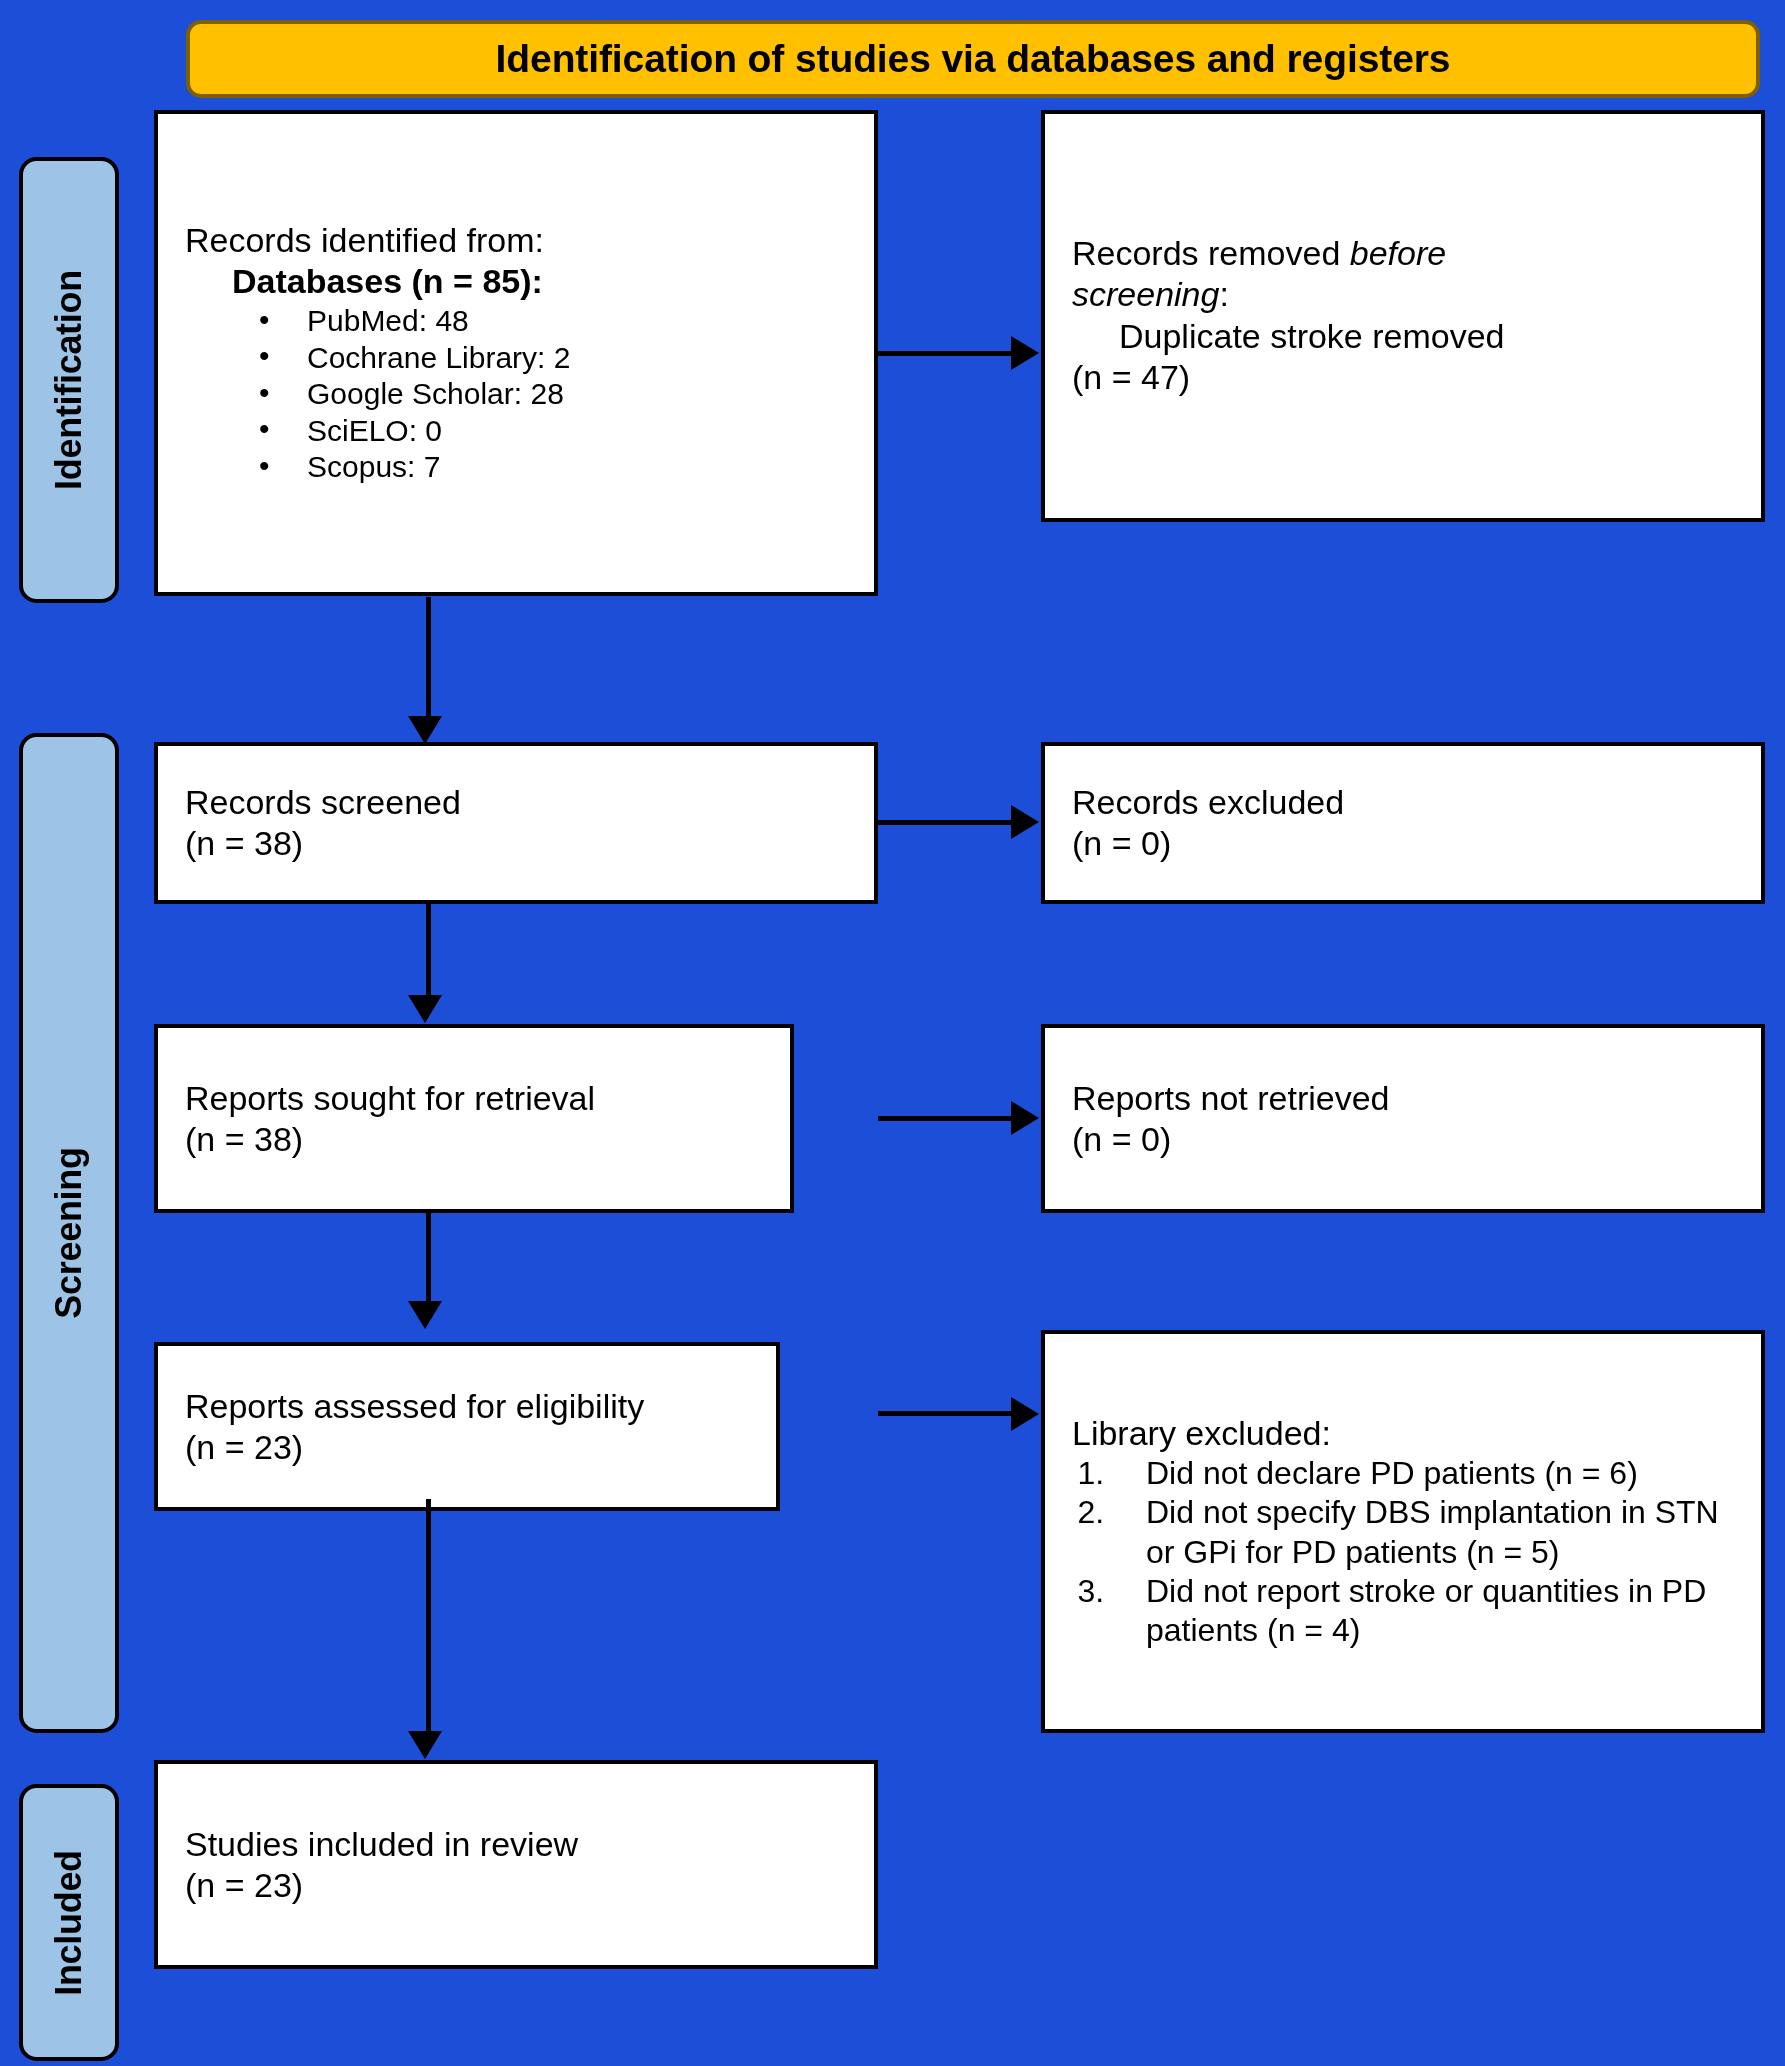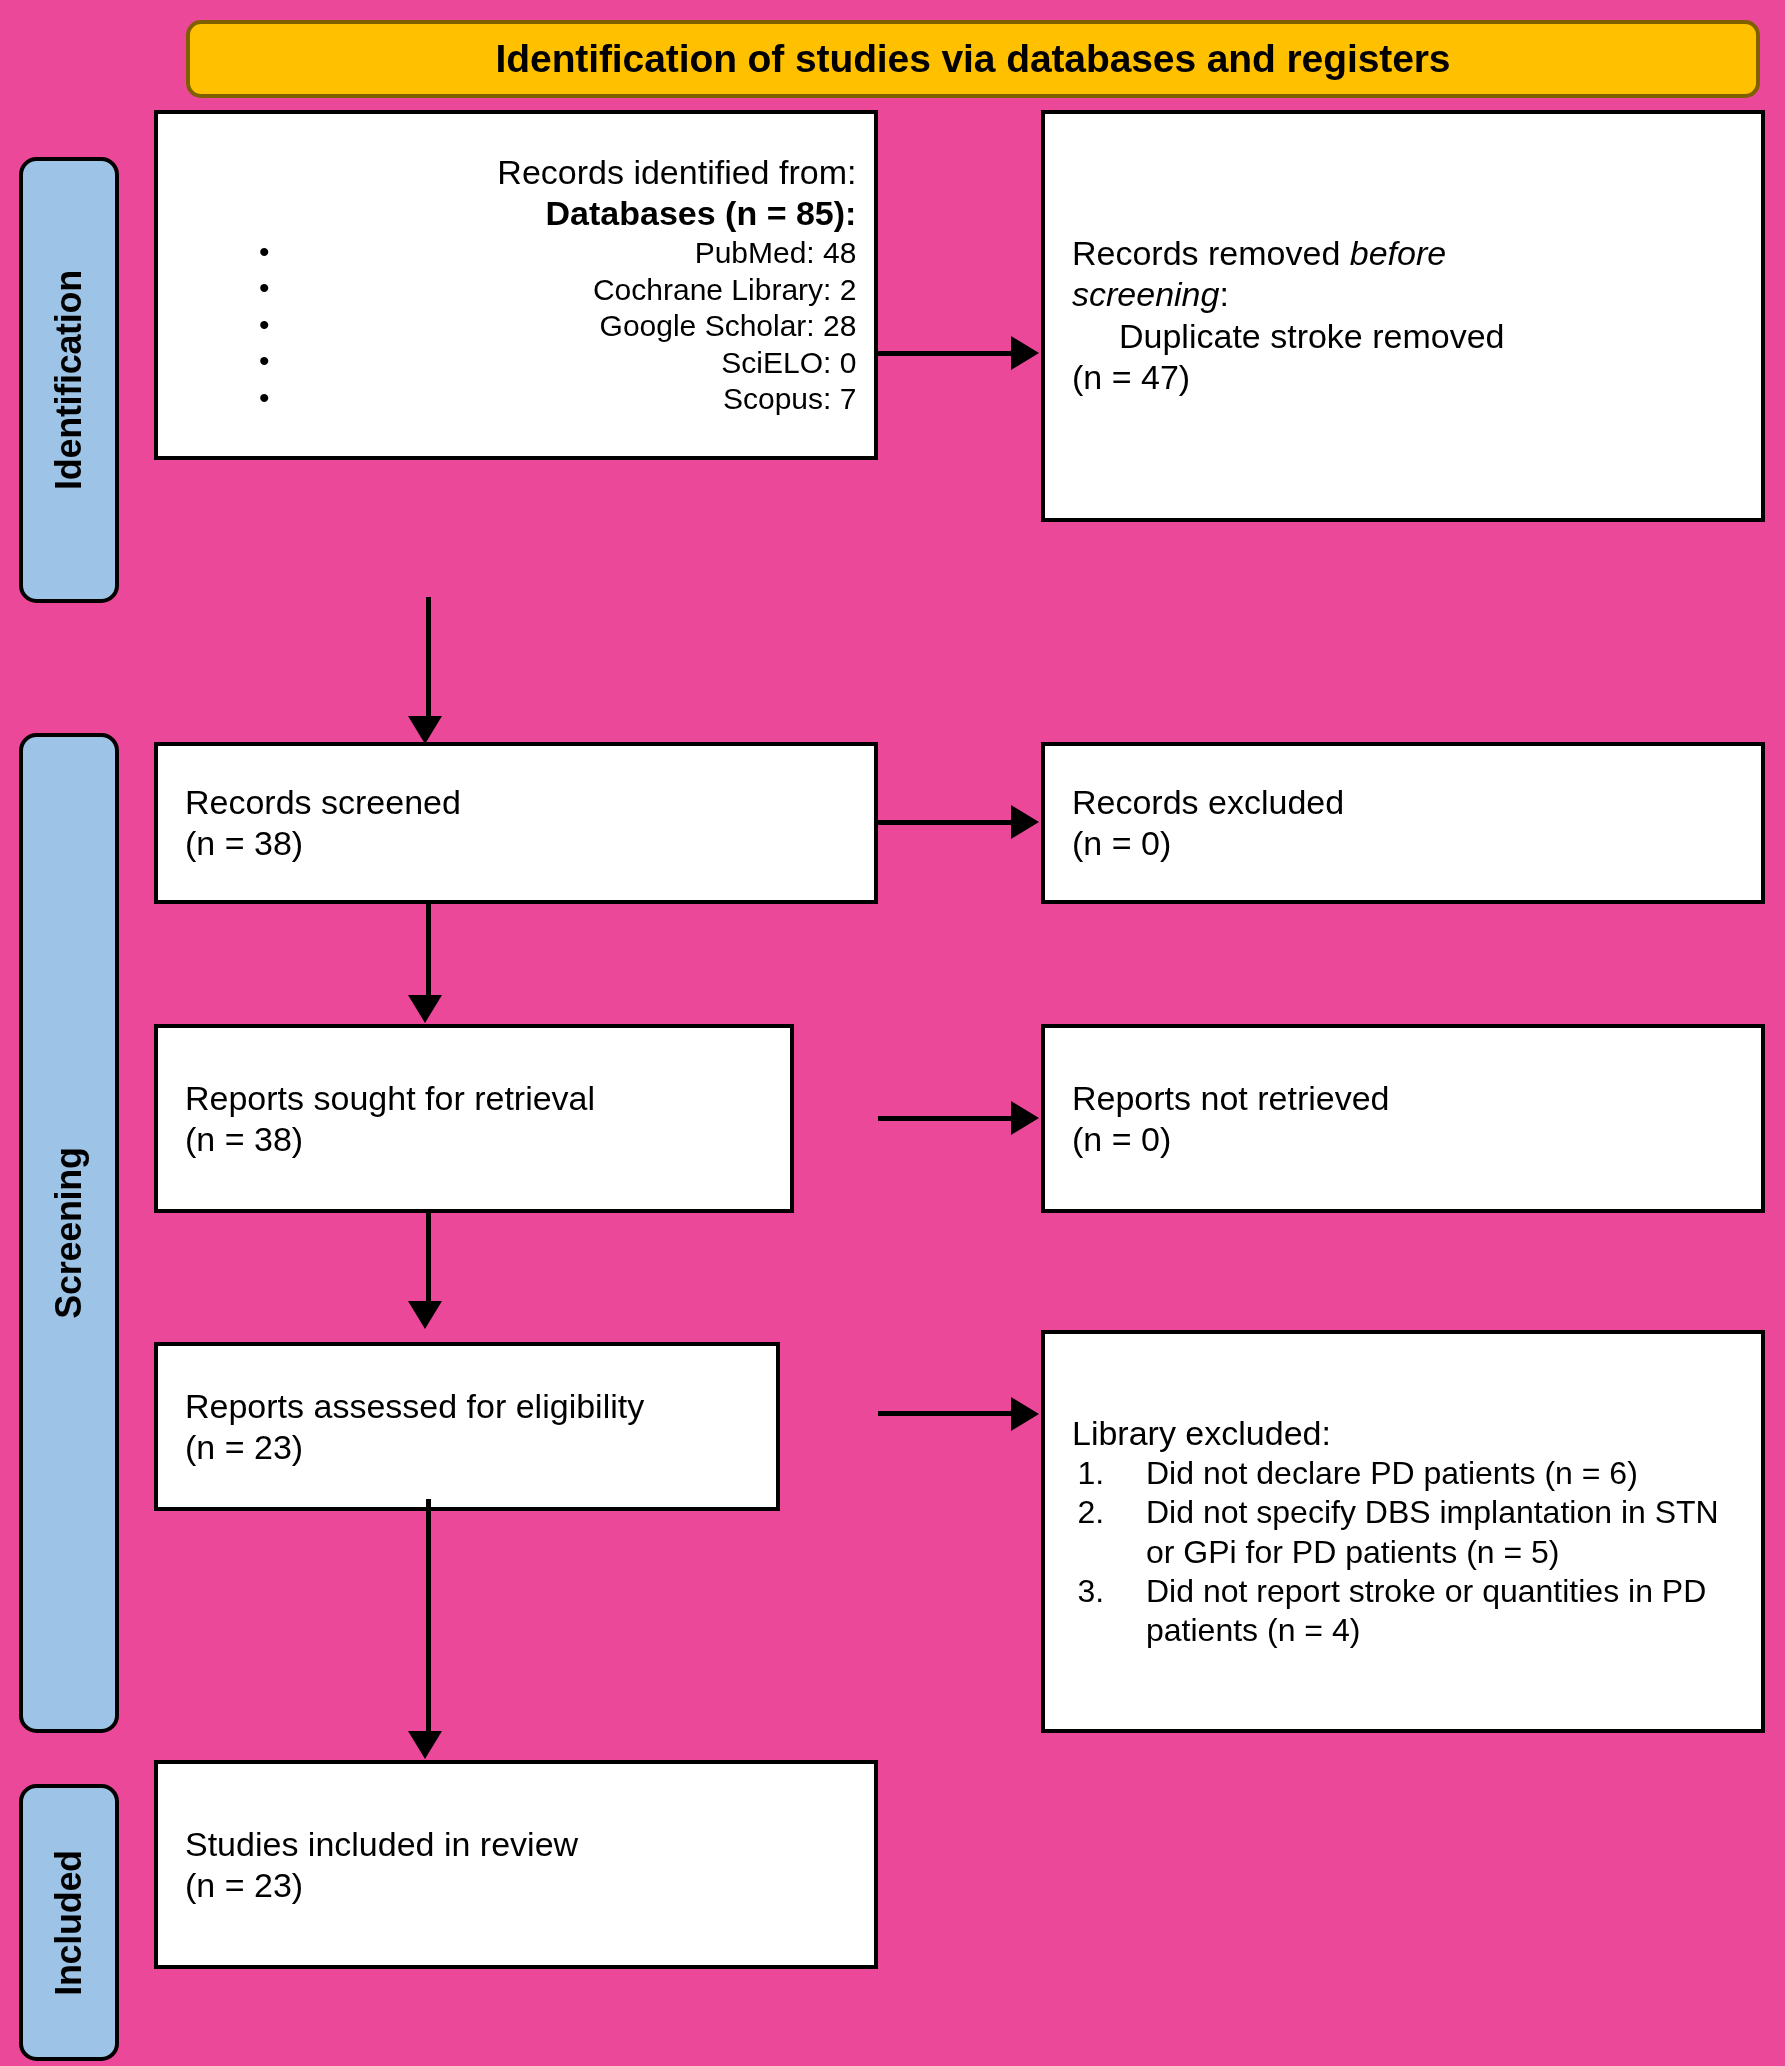--- a/index.html
+++ b/index.html
@@ -5,21 +5,21 @@
 <style>
   html, body {
     margin: 0;
     padding: 0;
     background: #ffffff;
   }
   #canvas {
     position: relative;
     width: 1785px;
     height: 2066px;
-    background: #ec4899;
+    background: #1d4ed8;
     font-family: "Liberation Sans", sans-serif;
     overflow: hidden;
   }
 
   
   .header-banner {
     position: absolute;
     left: 186px;
     top: 20px;
     width: 1574px;
@@ -128,21 +128,21 @@
   ol.numbered li::before {
     content: counter(exc) ".";
     position: absolute;
     left: 5.4px;
     top: 0;
   }
 
   .indent1 { padding-left: 47px; }
 
   
-  #box-identified        { left: 154px;  top: 110px;  width: 724px; height: 350px; text-align: right; }
+  #box-identified        { left: 154px;  top: 110px;  width: 724px; height: 486px; }
   #box-removed           { left: 1041px; top: 110px;  width: 724px; height: 412px; }
   #box-screened          { left: 154px;  top: 742px; width: 724px; height: 162px; }
   #box-records-excluded  { left: 1041px; top: 742px; width: 724px; height: 162px; }
   #box-sought            { left: 154px;  top: 1024px; width: 640px; height: 189px; }
   #box-not-retrieved     { left: 1041px; top: 1024px; width: 724px; height: 189px; }
   #box-assessed          { left: 154px;  top: 1342px; width: 626px; height: 169px; }
   #box-reports-excluded  { left: 1041px; top: 1330px; width: 724px; height: 403px; }
   #box-included          { left: 154px;  top: 1760px; width: 724px; height: 209px; }
 
   

